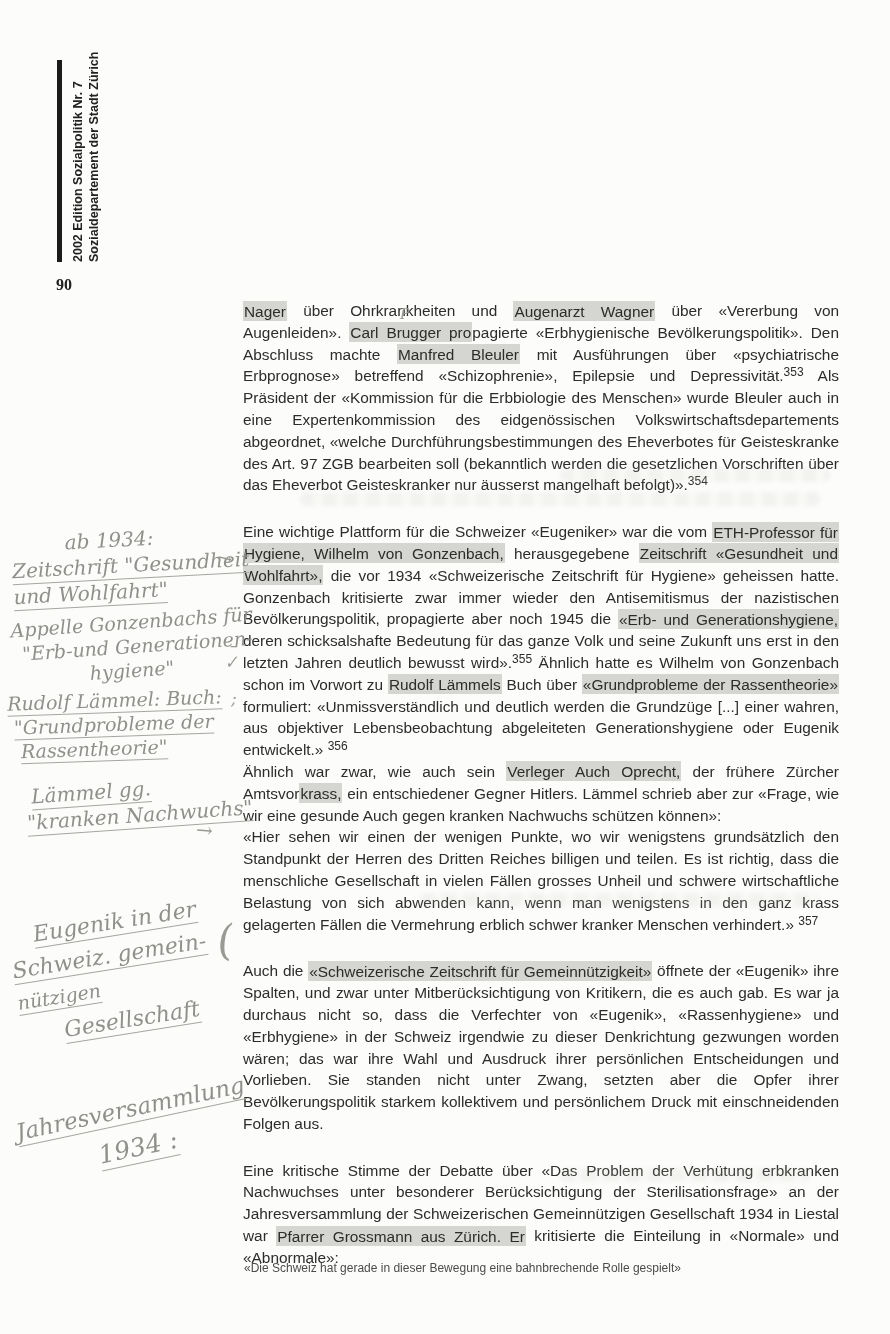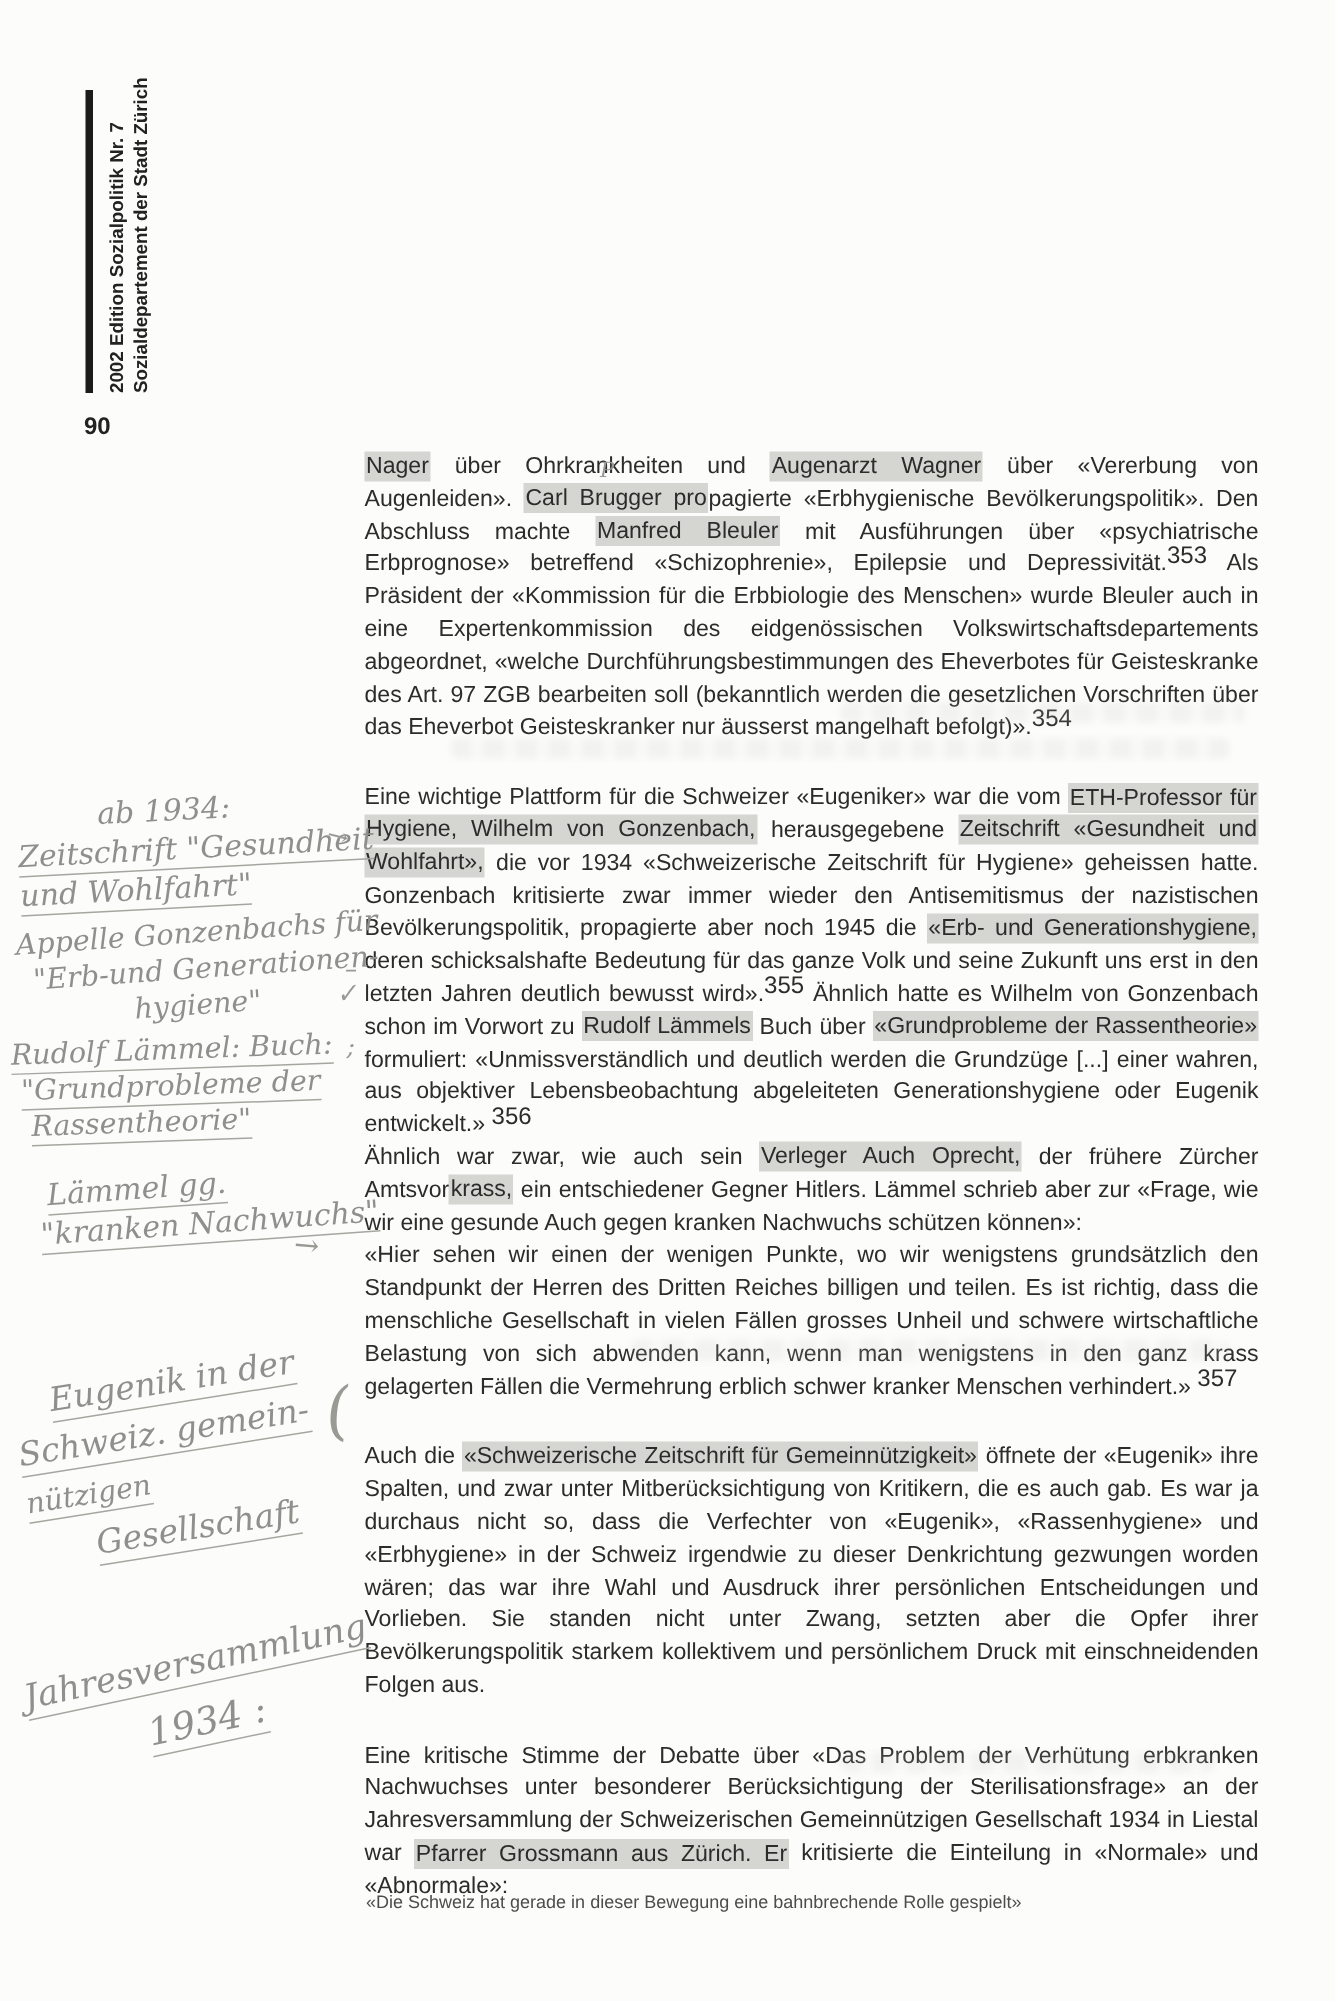--- a/index.html
+++ b/index.html
@@ -14,31 +14,31 @@
     background:#1b1b19;
   }
   .vertical-text {
     position:absolute; left:70px; top:262px;
     transform:rotate(-90deg); transform-origin:0 0;
     width:202px; font-size:12.5px; font-weight:bold; color:#222220;
     line-height:16px; white-space:nowrap;
   }
   .page-number {
     position:absolute; left:56px; top:276px;
-    font-size:16px; font-weight:bold; color:#222220;
+    font-size:16px; font-weight:bold; color:#222220;font-family:Liberation Serif, serif;
   }
   
   .main {
     position:absolute; left:243px; top:300px; width:596px;
     font-size:15.4px; line-height:21.8px; color:#2c2c2a;
     text-align:justify;
   }
   .para { margin:0 0 25px 0; }
   .para.tight { margin:0; }
-  sup { font-size:16px; line-height:0; vertical-align:baseline; position:relative; top:-5px; }
+  sup { font-size:12px; line-height:0; vertical-align:baseline; position:relative; top:-5px; }
   .hl {
     background:rgba(143,143,137,0.36);
     -webkit-box-decoration-break:clone; box-decoration-break:clone;
     padding:1.5px 1px;
   }
   
   .footer {
     position:absolute; left:244px; top:1260px; width:560px;
     font-size:12px; line-height:17.5px; color:#4c4c4a; text-align:left;
   }

